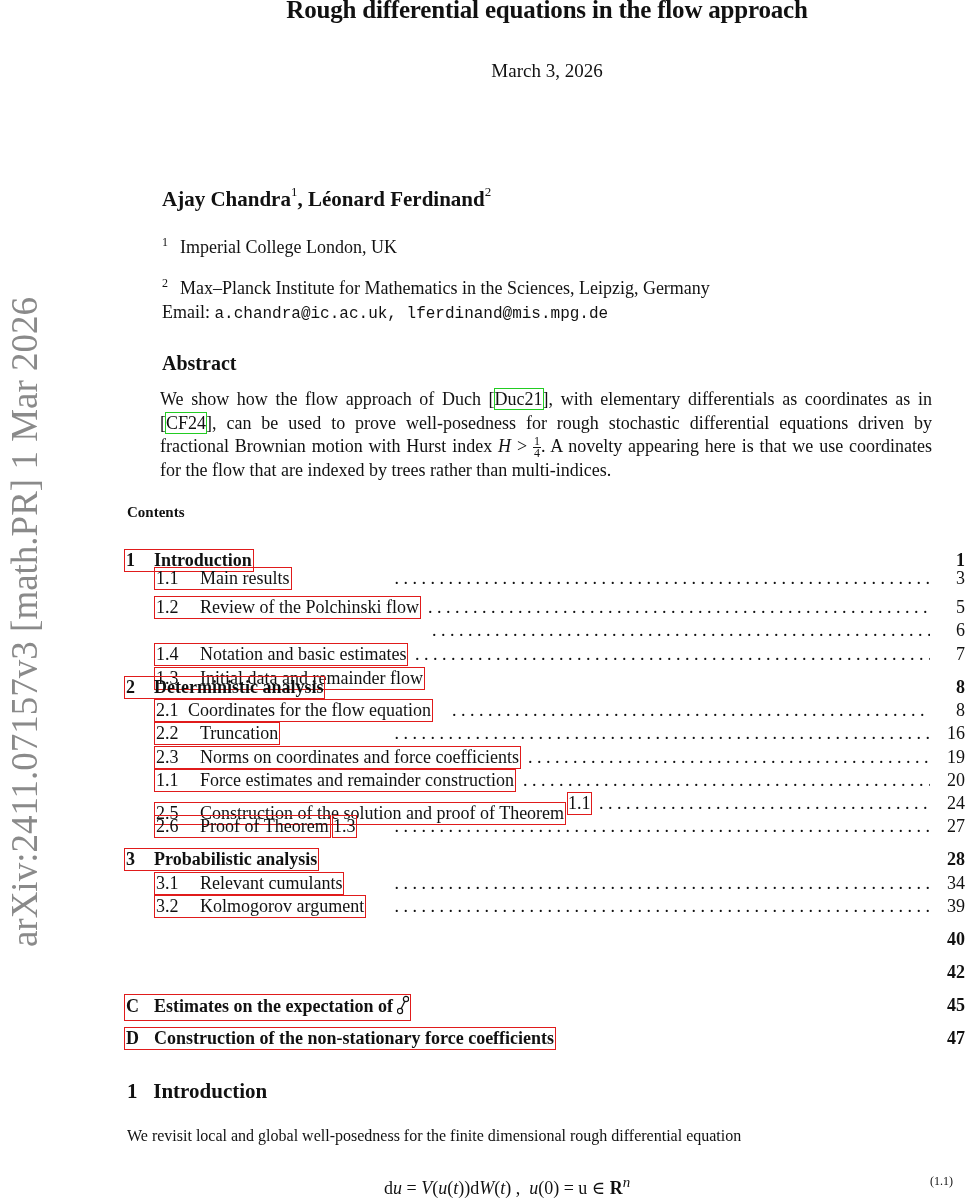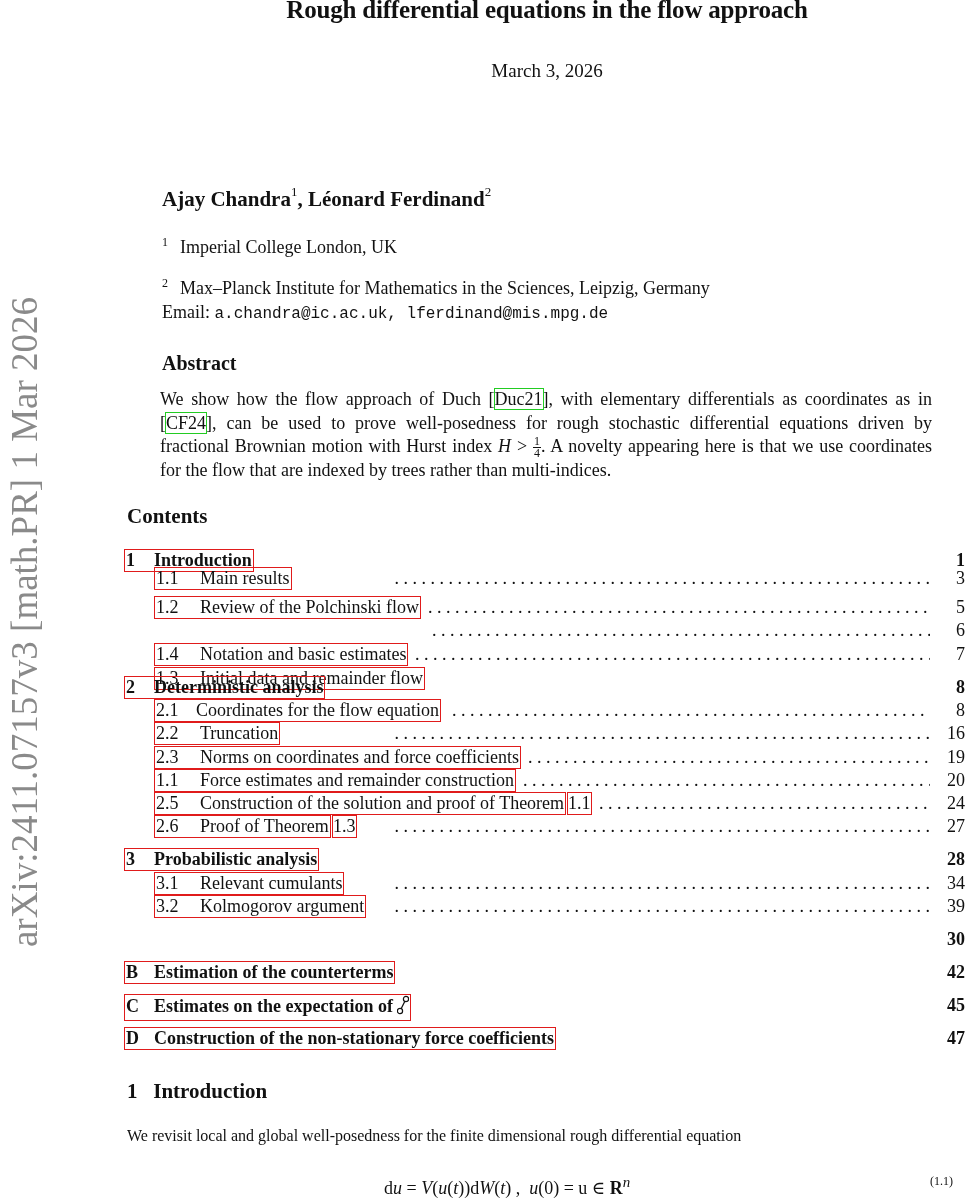--- a/index.html
+++ b/index.html
@@ -15,21 +15,21 @@
   .affil { left:162px; font-size:18px; }
   .affil sup { font-size:12px; display:inline-block; width:18px; }
   .email { left:162px; top:302px; font-size:18px; }
   .mono { font-family:"Liberation Mono", "DejaVu Sans Mono", monospace; font-size:16px; }
   .abs-head { left:162px; top:352px; font-size:20px; font-weight:bold; }
   .abstract { left:160px; top:388px; width:772px; font-size:18px; line-height:23.5px; text-align:justify; }
   .cite { outline:1.5px solid #22cc22; outline-offset:0px; }
   .frac { display:inline-block; vertical-align:middle; text-align:center; font-size:12px; line-height:11px; font-style:normal; }
   .frac span { display:block; }
   .frac .num { border-bottom:1px solid #111; padding:0 1px; }
-  .contents-head { left:127px; top:504px; font-size:21px; font-weight:bold; }
+  .contents-head { left:127px; top:504px; font-size:15px; font-weight:bold; }
   .toc-row { position:absolute; left:0; width:966px; height:22px; font-size:18px; }
   .toc-row .link { position:absolute; white-space:nowrap; outline:1.6px solid #e01b1b; padding:0 1px; }
   .toc-row .num { display:inline-block; }
   .toc-row .pg { position:absolute; right:1px; text-align:right; }
   .toc-row.sec { font-weight:bold; }
   .toc-row .dots { position:absolute; right:36px; letter-spacing:0; color:#111; white-space:nowrap; overflow:hidden; text-align:right; }
   .ref { outline:1.6px solid #e01b1b; }
   .intro-head { left:127px; top:1079px; font-size:21px; font-weight:bold; }
   .intro-text { left:127px; top:1127px; font-size:16px; }
   .equation { left:384px; top:1174px; font-size:18px; }
@@ -90,41 +90,41 @@
     <div class="toc-row" style="top: 644px;">
       <span class="link" style="left: 155px;"><span class="num" style="width: 44px;">1.4</span><span>Notation and basic estimates</span></span>
       <span class="dots" style="width: 515px;">. . . . . . . . . . . . . . . . . . . . . . . . . . . . . . . . . . . . . . . . . . . . . . . . . . . . . . . . . . . . </span>
       <span class="pg">7</span>
     </div>
     <div class="toc-row sec" style="top: 677px;">
       <span class="link" style="left: 125px;"><span class="num" style="width: 28px;">2</span><span>Deterministic analysis</span></span>
       <span class="pg">8</span>
     </div>
     <div class="toc-row" style="top: 700px;">
-      <span class="link" style="left: 155px;"><span class="num" style="width: 40px;">2.1</span><span>Coordinates for the flow equation</span></span>
+      <span class="link" style="left: 155px;"><span class="num" style="width: 32px;">2.1</span><span>Coordinates for the flow equation</span></span>
       <span class="dots" style="width: 478px;">. . . . . . . . . . . . . . . . . . . . . . . . . . . . . . . . . . . . . . . . . . . . . . . . . . . . . . . . . . . . </span>
       <span class="pg">8</span>
     </div>
     <div class="toc-row" style="top: 723px;">
       <span class="link" style="left: 155px;"><span class="num" style="width: 44px;">2.2</span><span>Truncation</span></span>
       <span class="dots" style="width: 643px;">. . . . . . . . . . . . . . . . . . . . . . . . . . . . . . . . . . . . . . . . . . . . . . . . . . . . . . . . . . . . </span>
       <span class="pg">16</span>
     </div>
     <div class="toc-row" style="top: 747px;">
       <span class="link" style="left: 155px;"><span class="num" style="width: 44px;">2.3</span><span>Norms on coordinates and force coefficients</span></span>
       <span class="dots" style="width: 402px;">. . . . . . . . . . . . . . . . . . . . . . . . . . . . . . . . . . . . . . . . . . . . . . . . . . . . . . . . . . . . </span>
       <span class="pg">19</span>
     </div>
     <div class="toc-row" style="top: 770px;">
       <span class="link" style="left: 155px;"><span class="num" style="width: 44px;">1.1</span><span>Force estimates and remainder construction</span></span>
       <span class="dots" style="width: 407px;">. . . . . . . . . . . . . . . . . . . . . . . . . . . . . . . . . . . . . . . . . . . . . . . . . . . . . . . . . . . . </span>
       <span class="pg">20</span>
     </div>
     <div class="toc-row" style="top: 793px;">
-      <span class="link" style="left: 155px;"><span class="num" style="width: 44px;">2.5</span><span>Construction of the solution and proof of Theorem</span></span> 
+      <span class="link" style="left: 155px; margin-top: 10px;"><span class="num" style="width: 44px;">2.5</span><span>Construction of the solution and proof of Theorem</span></span> 
       <span class="ref" style="position: absolute; left: 568px;">1.1</span>
       <span class="dots" style="width: 331px;">. . . . . . . . . . . . . . . . . . . . . . . . . . . . . . . . . . . . . . . . . . . . . . . . . . . . . . . . . . . . </span>
       <span class="pg">24</span>
     </div>
     <div class="toc-row" style="top: 816px;">
       <span class="link" style="left: 155px;"><span class="num" style="width: 44px;">2.6</span><span>Proof of Theorem</span></span> 
       <span class="ref" style="position: absolute; left: 333px;">1.3</span>
       <span class="dots" style="width: 566px;">. . . . . . . . . . . . . . . . . . . . . . . . . . . . . . . . . . . . . . . . . . . . . . . . . . . . . . . . . . . . </span>
       <span class="pg">27</span>
     </div>
@@ -136,24 +136,23 @@
       <span class="link" style="left: 155px;"><span class="num" style="width: 44px;">3.1</span><span>Relevant cumulants</span></span>
       <span class="dots" style="width: 579px;">. . . . . . . . . . . . . . . . . . . . . . . . . . . . . . . . . . . . . . . . . . . . . . . . . . . . . . . . . . . . </span>
       <span class="pg">34</span>
     </div>
     <div class="toc-row" style="top: 896px;">
       <span class="link" style="left: 155px;"><span class="num" style="width: 44px;">3.2</span><span>Kolmogorov argument</span></span>
       <span class="dots" style="width: 557px;">. . . . . . . . . . . . . . . . . . . . . . . . . . . . . . . . . . . . . . . . . . . . . . . . . . . . . . . . . . . . </span>
       <span class="pg">39</span>
     </div>
     <div class="toc-row sec" style="top: 929px;">
-      <span class="pg">30</span>
+      <span class="pg">40</span>
     </div>
     <div class="toc-row sec" style="top: 962px;">
-      <span class="link" style="left: 125px;"><span class="num" style="width: 28px;">B</span><span>Estimation of the counterterms</span></span>
       <span class="pg">42</span>
     </div>
     <div class="toc-row sec" style="top: 995px;">
       <span class="link" style="left: 125px;"><span class="num" style="width: 28px;">C</span><span>Estimates on the expectation of</span><span style="display: inline-block; margin-left: 4px; vertical-align: middle;"><svg width="12" height="20" viewBox="0 0 12 20">
             <line x1="3" y1="16" x2="9" y2="4" stroke="#111" stroke-width="1.2"></line>
             <circle cx="9" cy="4" r="2.6" fill="#fff" stroke="#111" stroke-width="1.2"></circle>
             <circle cx="3" cy="16" r="2.6" fill="#fff" stroke="#111" stroke-width="1.2"></circle>
           </svg></span></span>
       <span class="pg">45</span>
     </div>

